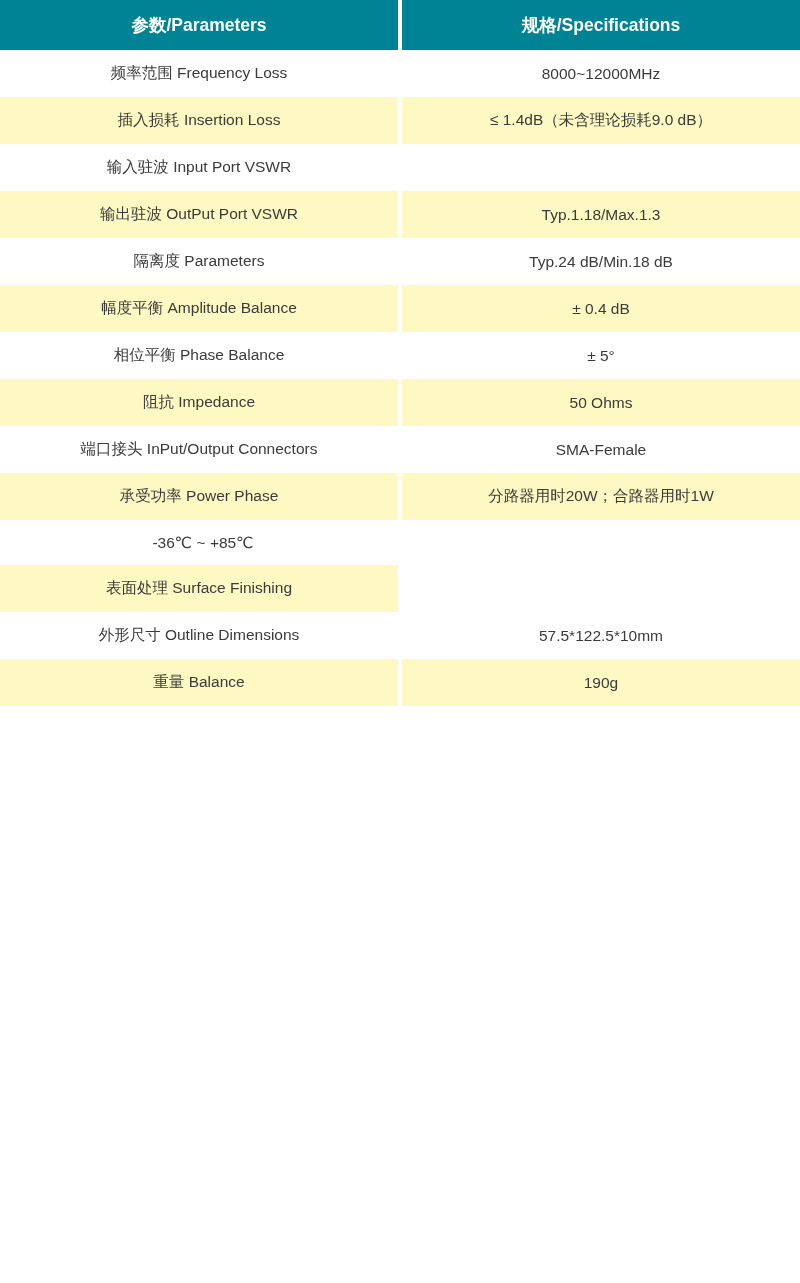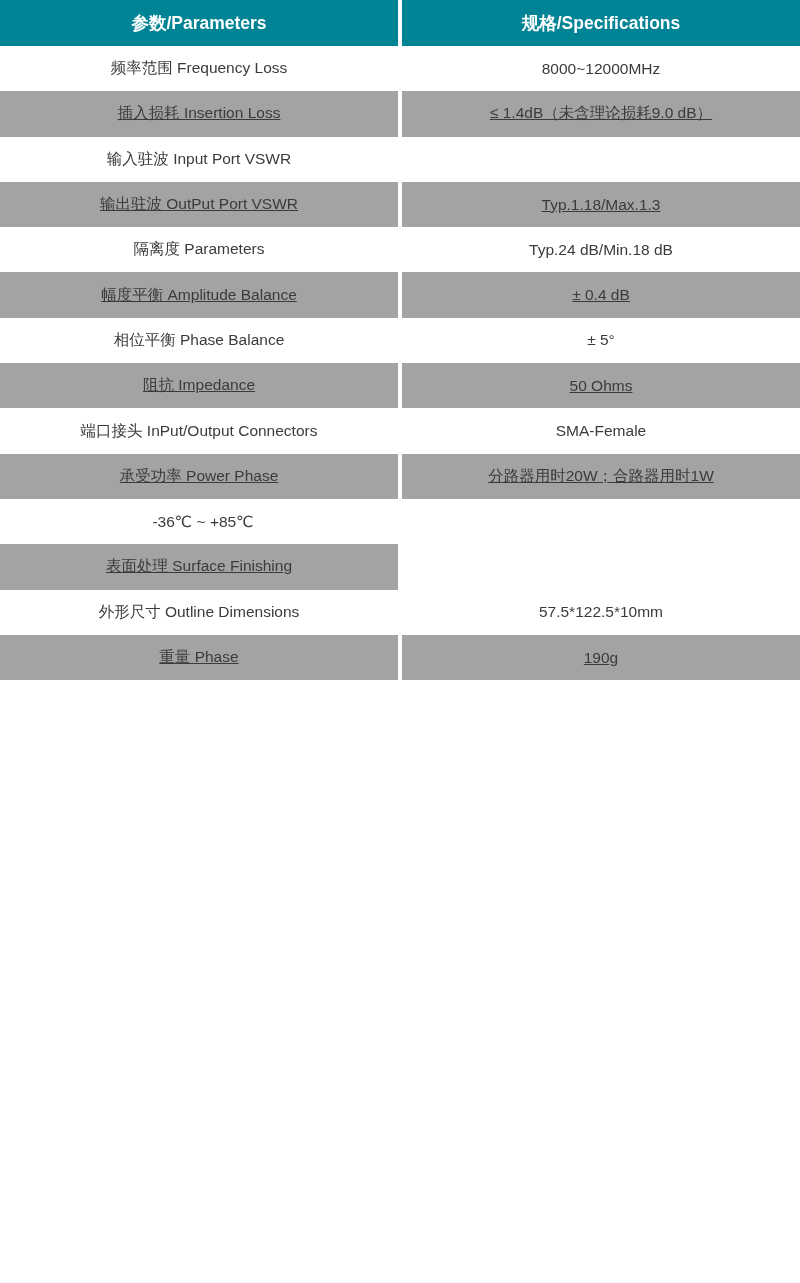--- a/index.html
+++ b/index.html
@@ -23,37 +23,36 @@
   .cell {
     width: 398px;
     min-height: 45.3px;
     display: flex;
     align-items: center;
     justify-content: center;
     text-align: left;
     font-size: 15.5px;
     color: #3b3b3b;
     background: #ffffff;
-    padding: 0 10px;
+    padding: 13px 10px;
   }
   .divider {
     width: 4px;
     background: #ffffff;
     flex: 0 0 4px;
   }
   .row.header-row .cell {
     min-height: 46px;
     font-size: 17.5px;
     font-weight: bold;
     color: #ffffff;
     background: #008394;
   }
   .row.alt .cell {
-    background: #a3a3a3;
-    text-decoration: underline;
+    background: #fef9c3;
   }
   .filler { flex: 1; background: #ffffff; }
 </style>
 </head>
 <body>
 
 <div class="spec-table">
   <div class="row header-row">
     <div class="cell">参数/Parameters</div>
     <div class="divider"></div>
@@ -116,19 +115,19 @@
     <div class="row data-row alt">
       <div class="cell">表面处理 Surface Finishing</div>
       <div class="divider"></div>
     </div>
     <div class="row data-row">
       <div class="cell">外形尺寸 Outline Dimensions</div>
       <div class="divider"></div>
       <div class="cell">57.5*122.5*10mm</div>
     </div>
     <div class="row data-row alt">
-      <div class="cell">重量 Phase</div>
+      <div class="cell">重量 Balance</div>
       <div class="divider"></div>
       <div class="cell">190g</div>
     </div>
   </div>
 
 <div class="filler"></div>
 
 </body></html>

